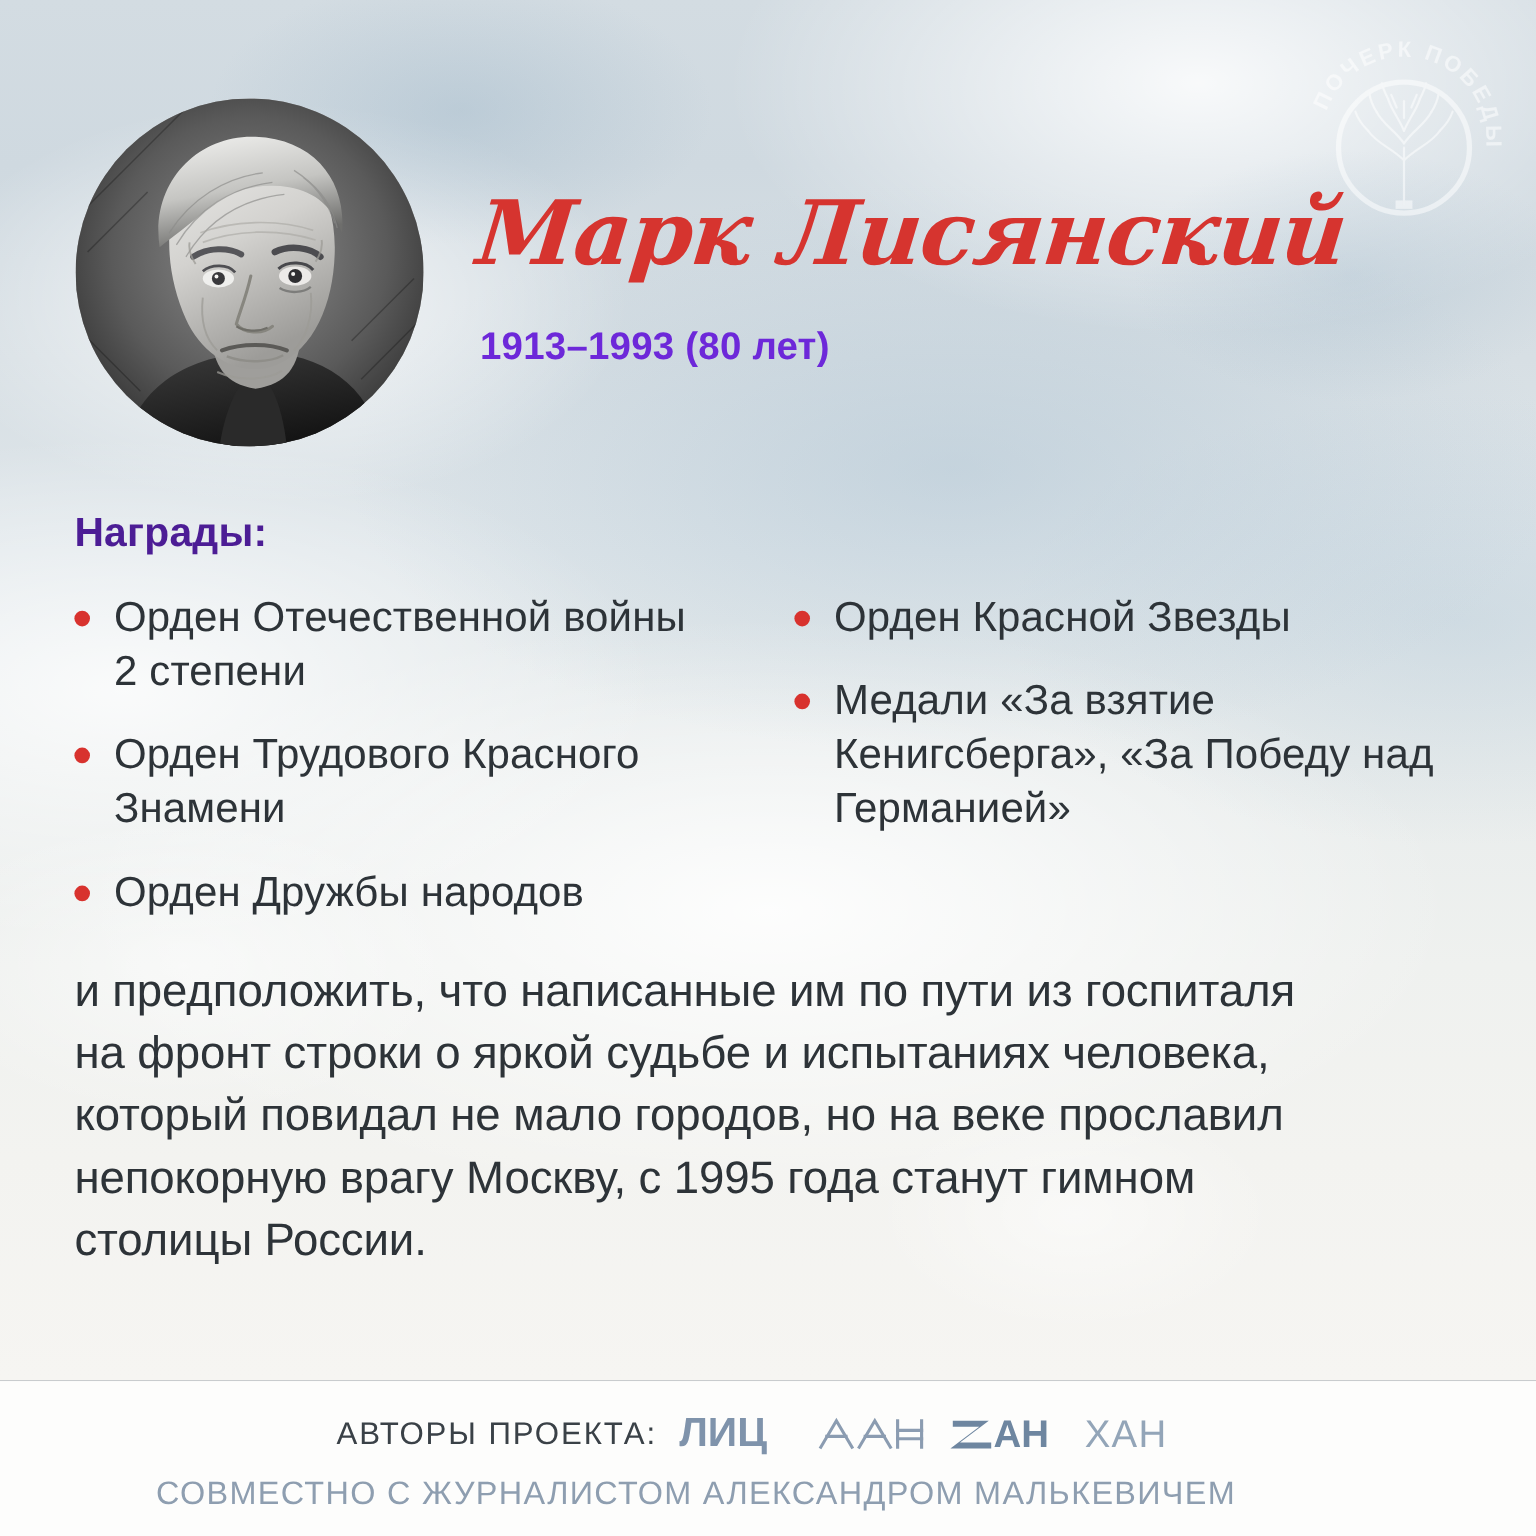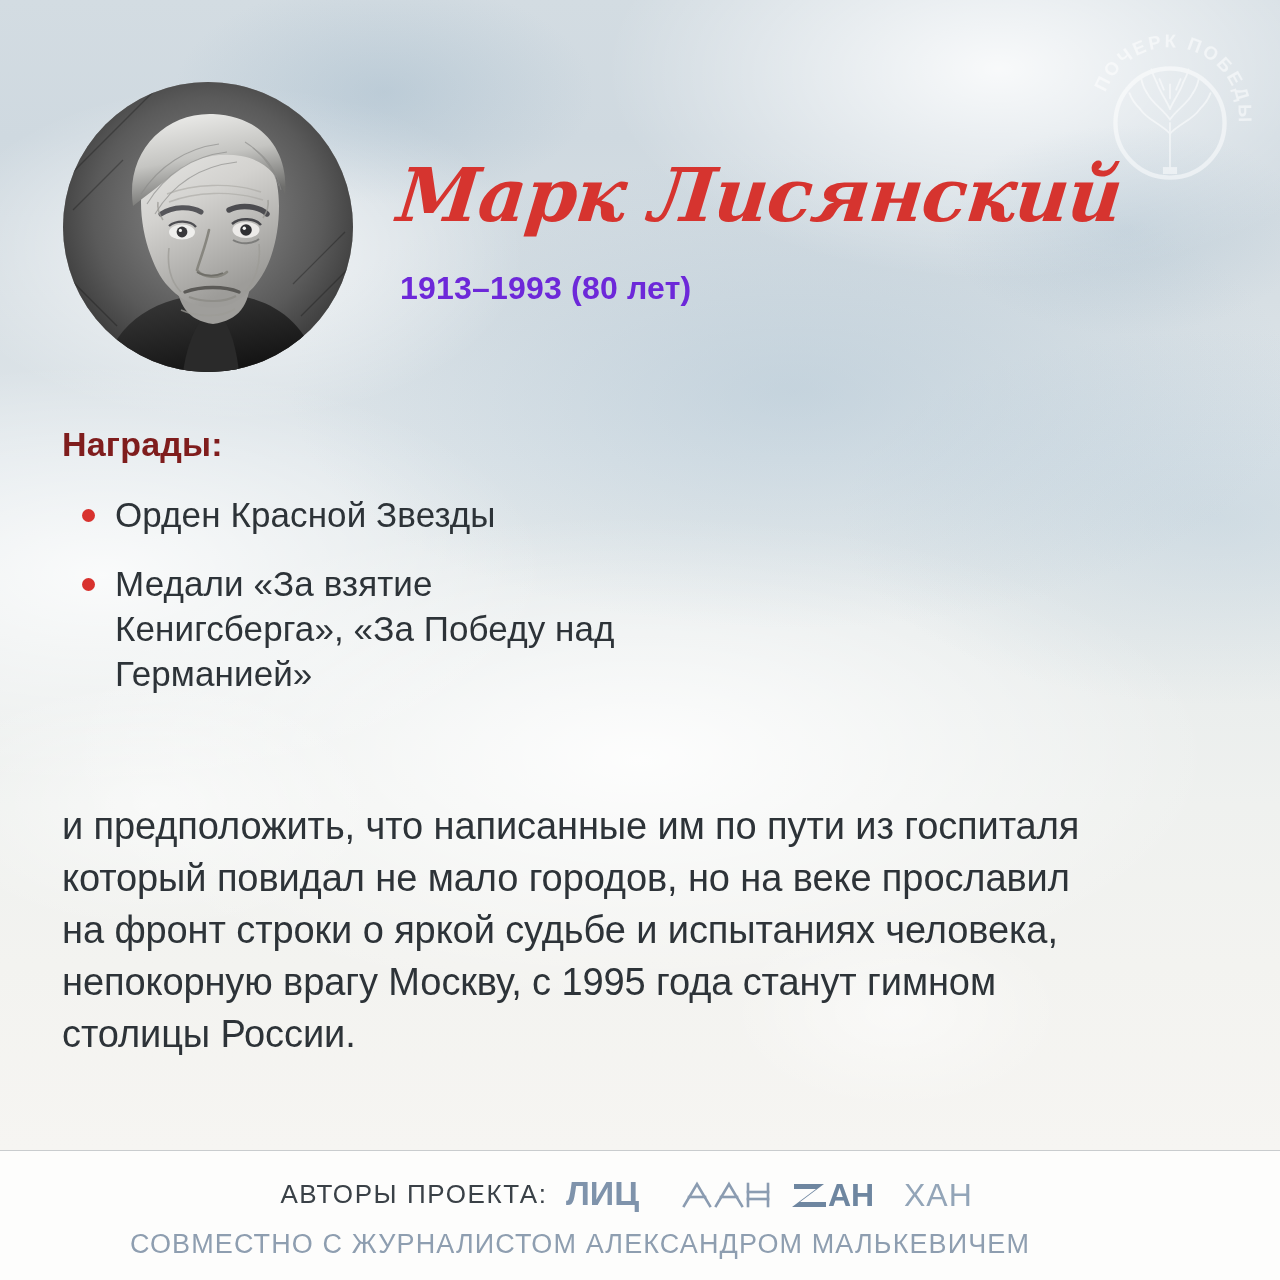--- a/index.html
+++ b/index.html
@@ -88,21 +88,21 @@
     font-weight:700;
     color:#6d28d9;
     letter-spacing:.2px;
     white-space:nowrap;
   }
 
   
   .awards-heading {
     position:absolute; left:62px; top:425px;
     font-size:34px; font-weight:700;
-    color:#7f1d1d;
+    color:#4c1d95;
     letter-spacing:.2px;
   }
   .awards-cols {
     position:absolute; left:62px; top:492px;
     width:1160px;
     display:flex;
     gap:0;
   }
   .awards-col { width:580px; }
   .awards-col.right { padding-left:20px; }
@@ -307,37 +307,51 @@
       </g>
     </svg>
   </div>
 
   <div class="name">Марк Лисянский</div>
   <div class="dates">1913–1993 (80 лет)</div>
 
   <div class="awards-heading">Награды:</div>
 
   <div class="awards-cols">
+    <div class="awards-col left">
+      <div class="award">
+        <span class="bullet"></span>
+        <span class="award-text">Орден Отечественной войны 2 степени</span>
+      </div>
+      <div class="award">
+        <span class="bullet"></span>
+        <span class="award-text">Орден Трудового Красного Знамени</span>
+      </div>
+      <div class="award">
+        <span class="bullet"></span>
+        <span class="award-text">Орден Дружбы народов</span>
+      </div>
+    </div>
 
     <div class="awards-col right">
       <div class="award">
         <span class="bullet"></span>
         <span class="award-text">Орден Красной Звезды</span>
       </div>
       <div class="award">
         <span class="bullet"></span>
         <span class="award-text">Медали «За взятие Кенигсберга», «За Победу над Германией»</span>
       </div>
     </div>
   </div>
 
   <div class="body-text">
     <span class="ln">и предположить, что написанные им по пути из госпиталя</span>
+    <span class="ln">на фронт строки о яркой судьбе и испытаниях человека,</span>
     <span class="ln">который повидал не мало городов, но на веке прославил</span>
-    <span class="ln">на фронт строки о яркой судьбе и испытаниях человека,</span>
     <span class="ln">непокорную врагу Москву, с 1995 года станут гимном</span>
     <span class="ln">столицы России.</span>
   </div>
 
   <div class="divider"></div>
   <div class="footer">
 
     <div class="footer-row">
       <span class="authors-label">АВТОРЫ ПРОЕКТА:</span>
 

